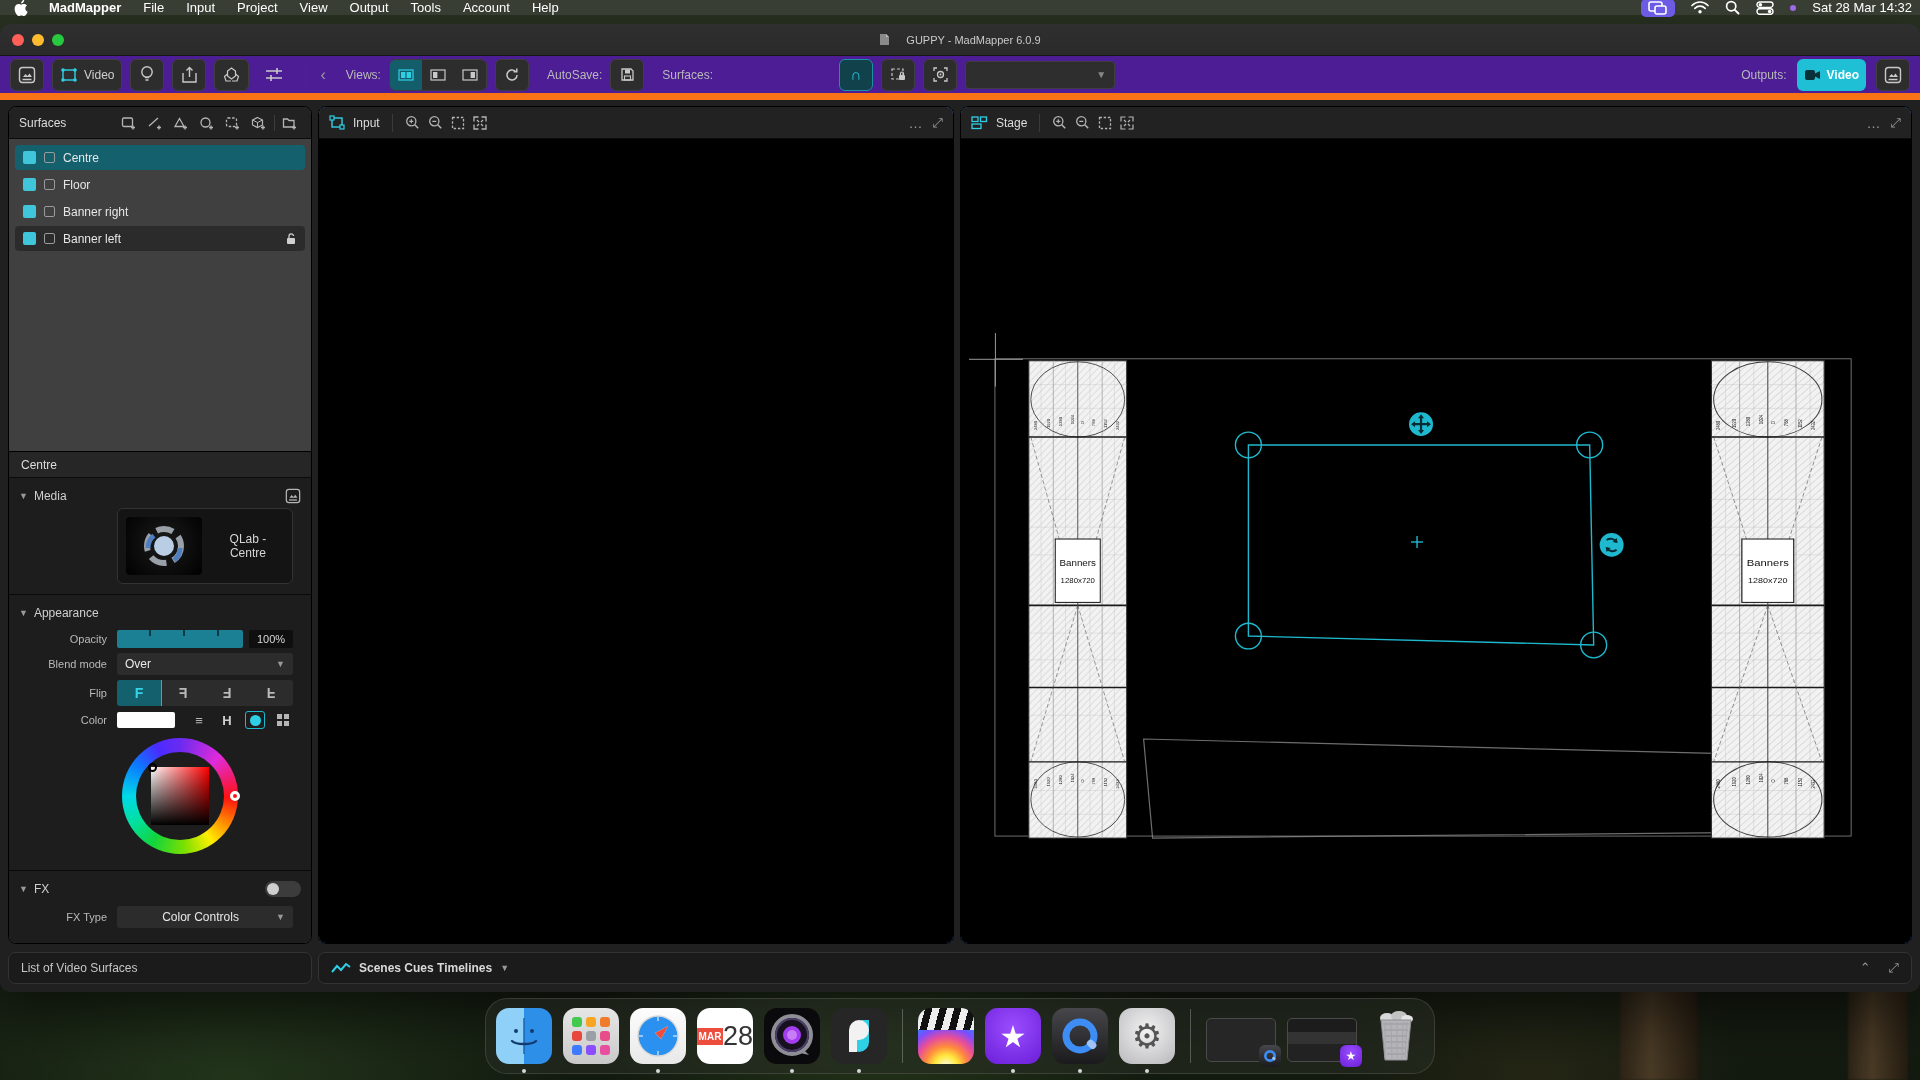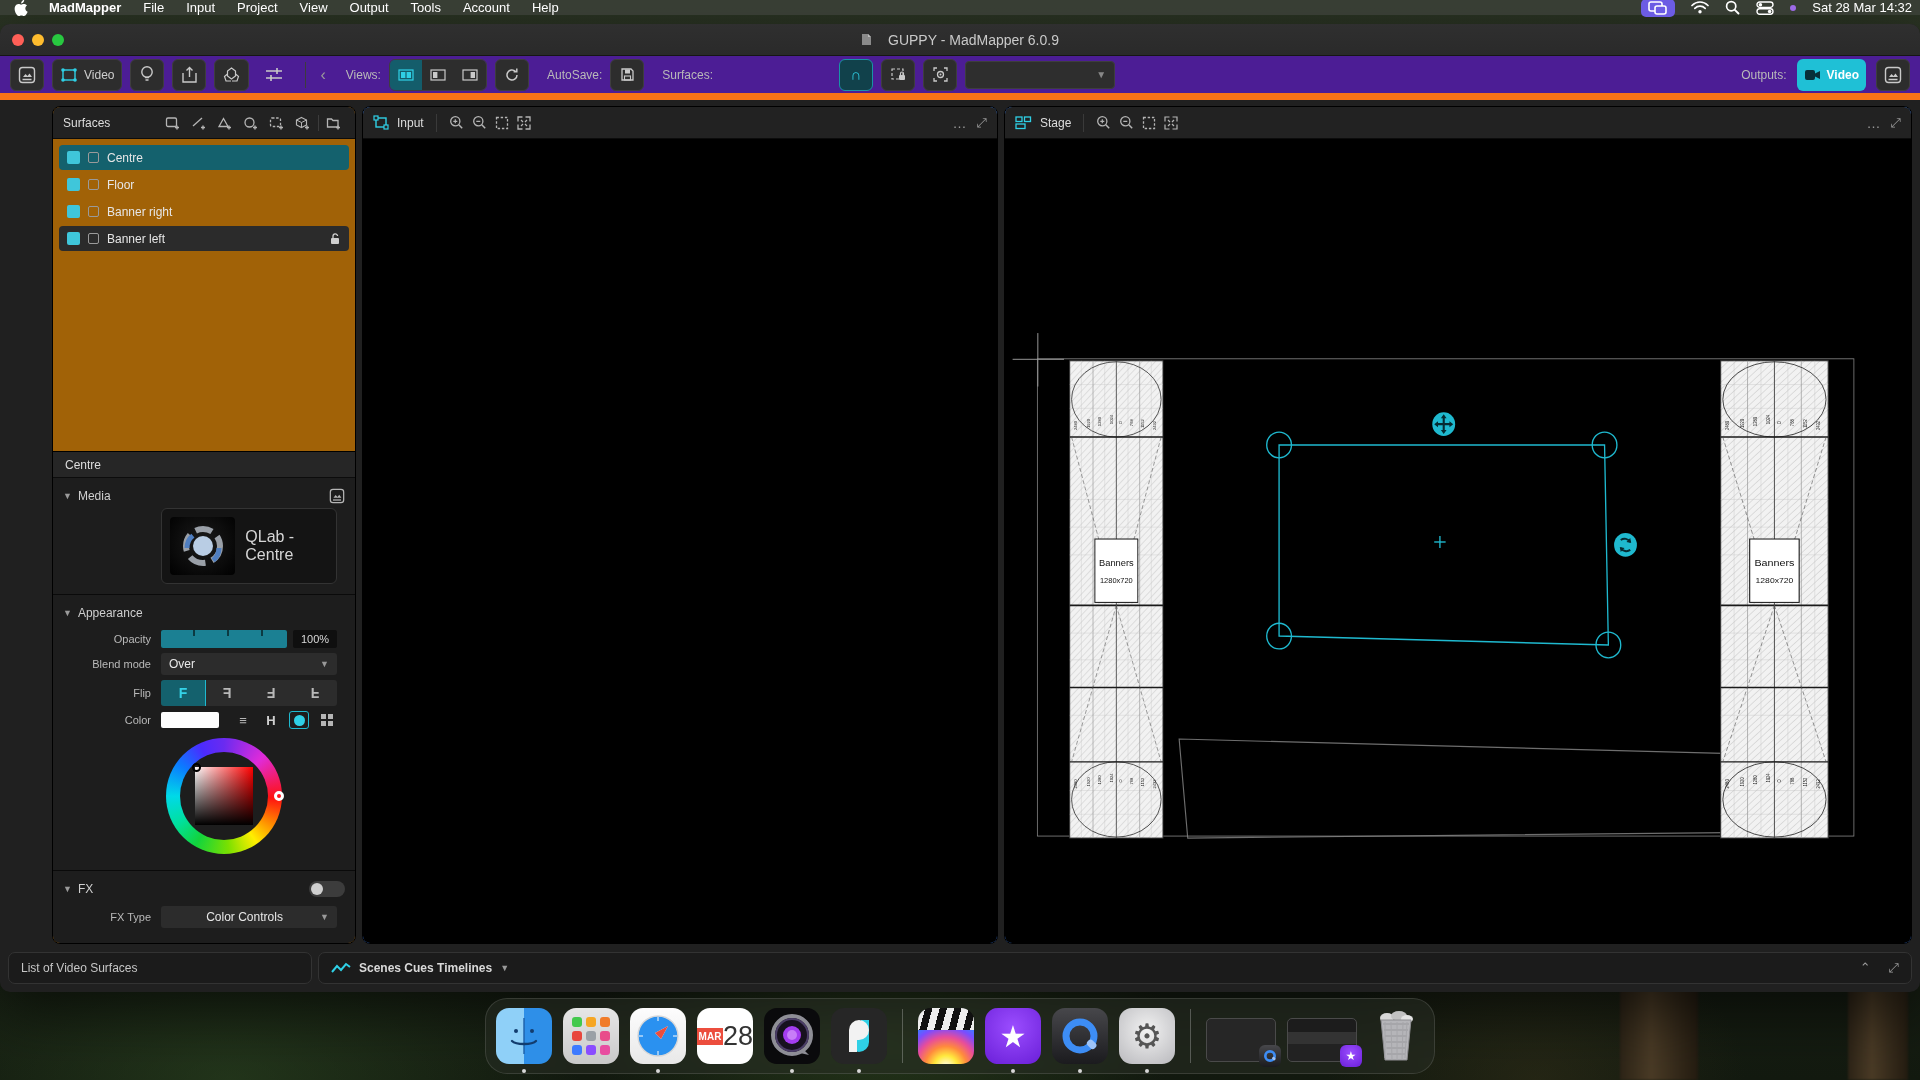--- a/index.html
+++ b/index.html
@@ -30,21 +30,21 @@
   .clock { font-size:13px; }
 
   
   .window { position:absolute; top:24px; left:0; width:1920px; height:968px; background:#202020;
     border-radius:10px; box-shadow:0 20px 60px rgba(0,0,0,.6); display:flex; flex-direction:column; z-index:10; overflow:hidden; }
   .titlebar { height:32px; background:linear-gradient(#2f2f2f,#2a2a2a); border-bottom:1px solid #161616;
     display:flex; align-items:center; position:relative; flex:0 0 auto; }
   .lights { display:flex; gap:8px; margin-left:12px; }
   .light { width:12px; height:12px; border-radius:50%; }
   .light.red{ background:#ff5f57; } .light.yellow{ background:#febc2e; } .light.green{ background:#28c840; }
-  .wtitle { position:absolute; left:0; right:0; text-align:center; font-size:14px; color:#c9c9c9; display:flex; justify-content:center; align-items:center; gap:16px; }
+  .wtitle { position:absolute; left:0; right:0; text-align:center; font-size:11px; color:#c9c9c9; display:flex; justify-content:center; align-items:center; gap:16px; }
 
   
   .toolbar { height:44px; background:#4c1d95; border-bottom:7px solid #f97316; display:flex; align-items:center; padding:0 10px; gap:8px; flex:0 0 auto; }
   .tbtn { height:32px; min-width:34px; border:1px solid #3e3e3e; border-radius:6px; background:#2d2d2d;
     display:flex; align-items:center; justify-content:center; gap:6px; padding:0 7px; color:#cfcfcf; font-size:12px; }
   .tbtn.noborder { border-color:transparent; background:transparent; }
   .tlabel { color:#b9b9b9; font-size:12px; margin-left:10px; }
   .viewgroup { display:flex; border:1px solid #3e3e3e; border-radius:6px; overflow:hidden; }
   .vbtn { width:32px; height:30px; display:flex; align-items:center; justify-content:center; background:#2d2d2d; }
   .vbtn.active { background:#145d6b; outline:1px solid #1fb9cf; }
@@ -60,21 +60,21 @@
   .panel { background:#3b82f6; border:1px solid #000; border-radius:8px; display:flex; flex-direction:column; overflow:hidden; }
   .phead { height:32px; background:#222; border-bottom:1px solid #0c0c0c; display:flex; align-items:center; padding:0 10px; gap:8px; flex:0 0 auto; }
   .phead .ptitle { font-size:12px; color:#ddd; }
   .phead .hsep { width:1px; height:18px; background:#3a3a3a; margin:0 4px; }
   .phead .hicon { color:#b5b5b5; display:flex; align-items:center; }
   .phead .spacer { flex:1; }
   .dots { color:#9a9a9a; letter-spacing:2px; font-size:14px; }
   .expand { color:#9a9a9a; font-size:13px; }
 
   
-  .sidebar { width:304px; flex:0 0 auto; background:#a16207;margin-left:44px; }
+  .sidebar { width:304px; flex:0 0 auto; background:#404040; }
   .sb-icons { margin-left:auto; display:flex; align-items:center; gap:4px; }
   .sb-icons .aicon { width:22px; display:flex; justify-content:center; color:#b5b5b5; }
   .surf-list { padding:4px 4px; }
   .surf-row { height:25px; margin:2px 2px; border-radius:4px; display:flex; align-items:center; gap:8px; padding:0 8px; font-size:12px; color:#e6e6e6; }
   .surf-row.selected { background:#14616d; }
   .surf-row.lockrow { background:#2b2b2b; }
   .swatch { width:13px; height:13px; border-radius:2px; background:#3fc6da; flex:0 0 auto; }
   .chk { width:11px; height:11px; border:1px solid #9a9a9a; border-radius:2px; flex:0 0 auto; }
   .surf-spacer { flex:1; }
   .lock { margin-left:auto; color:#cfcfcf; font-size:11px; }
@@ -85,21 +85,21 @@
   .sec-title { display:flex; align-items:center; gap:6px; font-size:12px; color:#cfcfcf; height:24px; }
   .tri { font-size:9px; color:#9a9a9a; }
   .sec-title .right { margin-left:auto; color:#b5b5b5; }
   .prow { display:flex; align-items:center; margin:5px 0; }
   .plabel { width:98px; text-align:right; padding-right:10px; font-size:11px; color:#b9b9b9; flex:0 0 auto; }
   .pctrl { flex:1; display:flex; align-items:center; gap:6px; margin-right:8px; }
   .media-tile { margin-left:98px; margin-right:8px; background:#141414; border:1px solid #333; border-radius:6px;
     display:flex; align-items:center; gap:10px; padding:8px; }
   .media-thumb { width:80px; height:58px; background:radial-gradient(circle at 50% 45%, #1c1c1c, #000); border-radius:4px;
     display:flex; align-items:center; justify-content:center; }
-  .media-name { font-size:16px; color:#d6d6d6; }
+  .media-name { font-size:12px; color:#d6d6d6;text-align:center; }
   .slider { flex:1; height:18px; background:#0f0f0f; border-radius:2px; position:relative; overflow:hidden; }
   .slider .fill { position:absolute; inset:0; background:#1b8093; }
   .slider .ticks { position:absolute; inset:0;
     background:repeating-linear-gradient(90deg, transparent 0 32px, rgba(0,0,0,.55) 32px 34px); background-size:34px 6px; background-repeat:repeat-x; }
   .val-box { width:44px; height:18px; background:#0f0f0f; border-radius:2px; color:#d8d8d8; font-size:11px; display:flex; align-items:center; justify-content:center; }
   .dropdown { flex:1; height:22px; background:#2c2c2c; border-radius:3px; display:flex; align-items:center; padding:0 8px; font-size:12px; color:#e8e8e8; }
   .dropdown .caret { margin-left:auto; color:#999; font-size:9px; }
   .flipgroup { flex:1; display:flex; background:#2c2c2c; border-radius:3px; overflow:hidden; }
   .fbtn { flex:1; height:26px; display:flex; align-items:center; justify-content:center; color:#b9b9b9; font-weight:bold; font-size:14px; }
   .fbtn.active { background:#14616d; outline:1px solid #1fb9cf; color:#35d3e8; }

